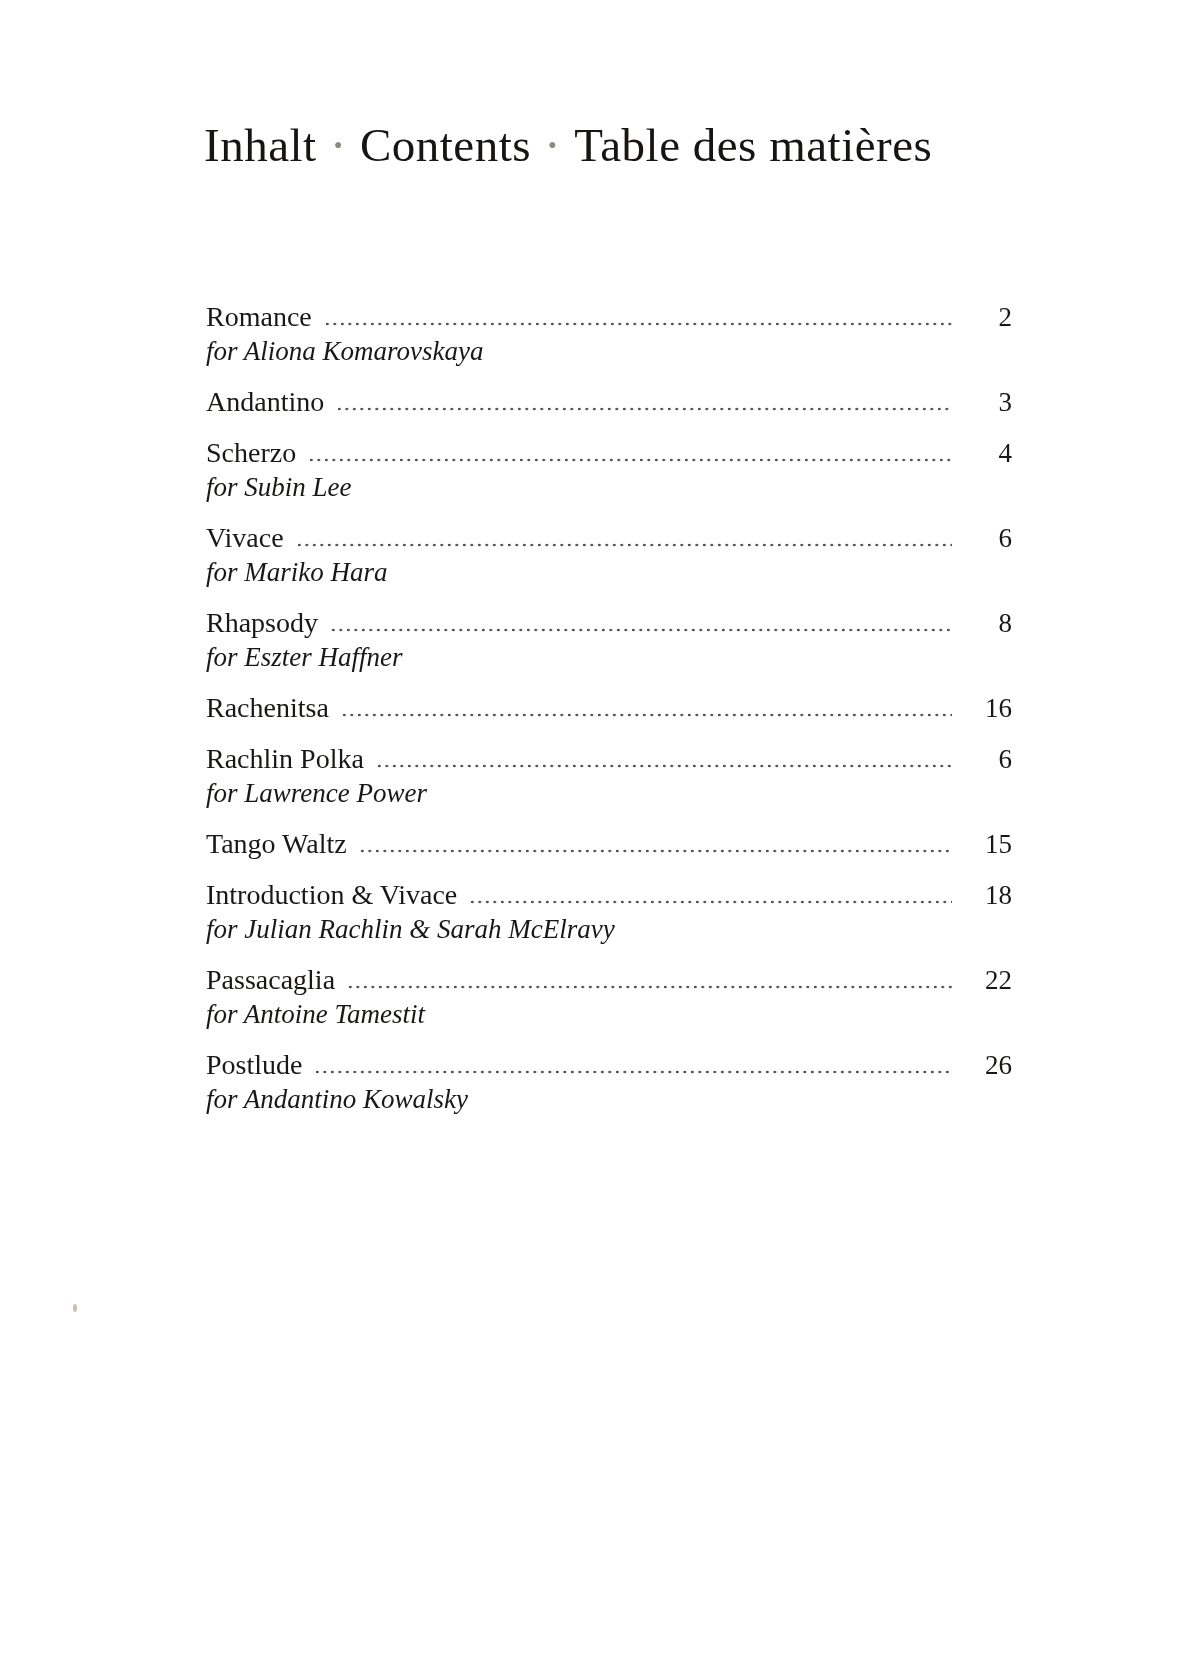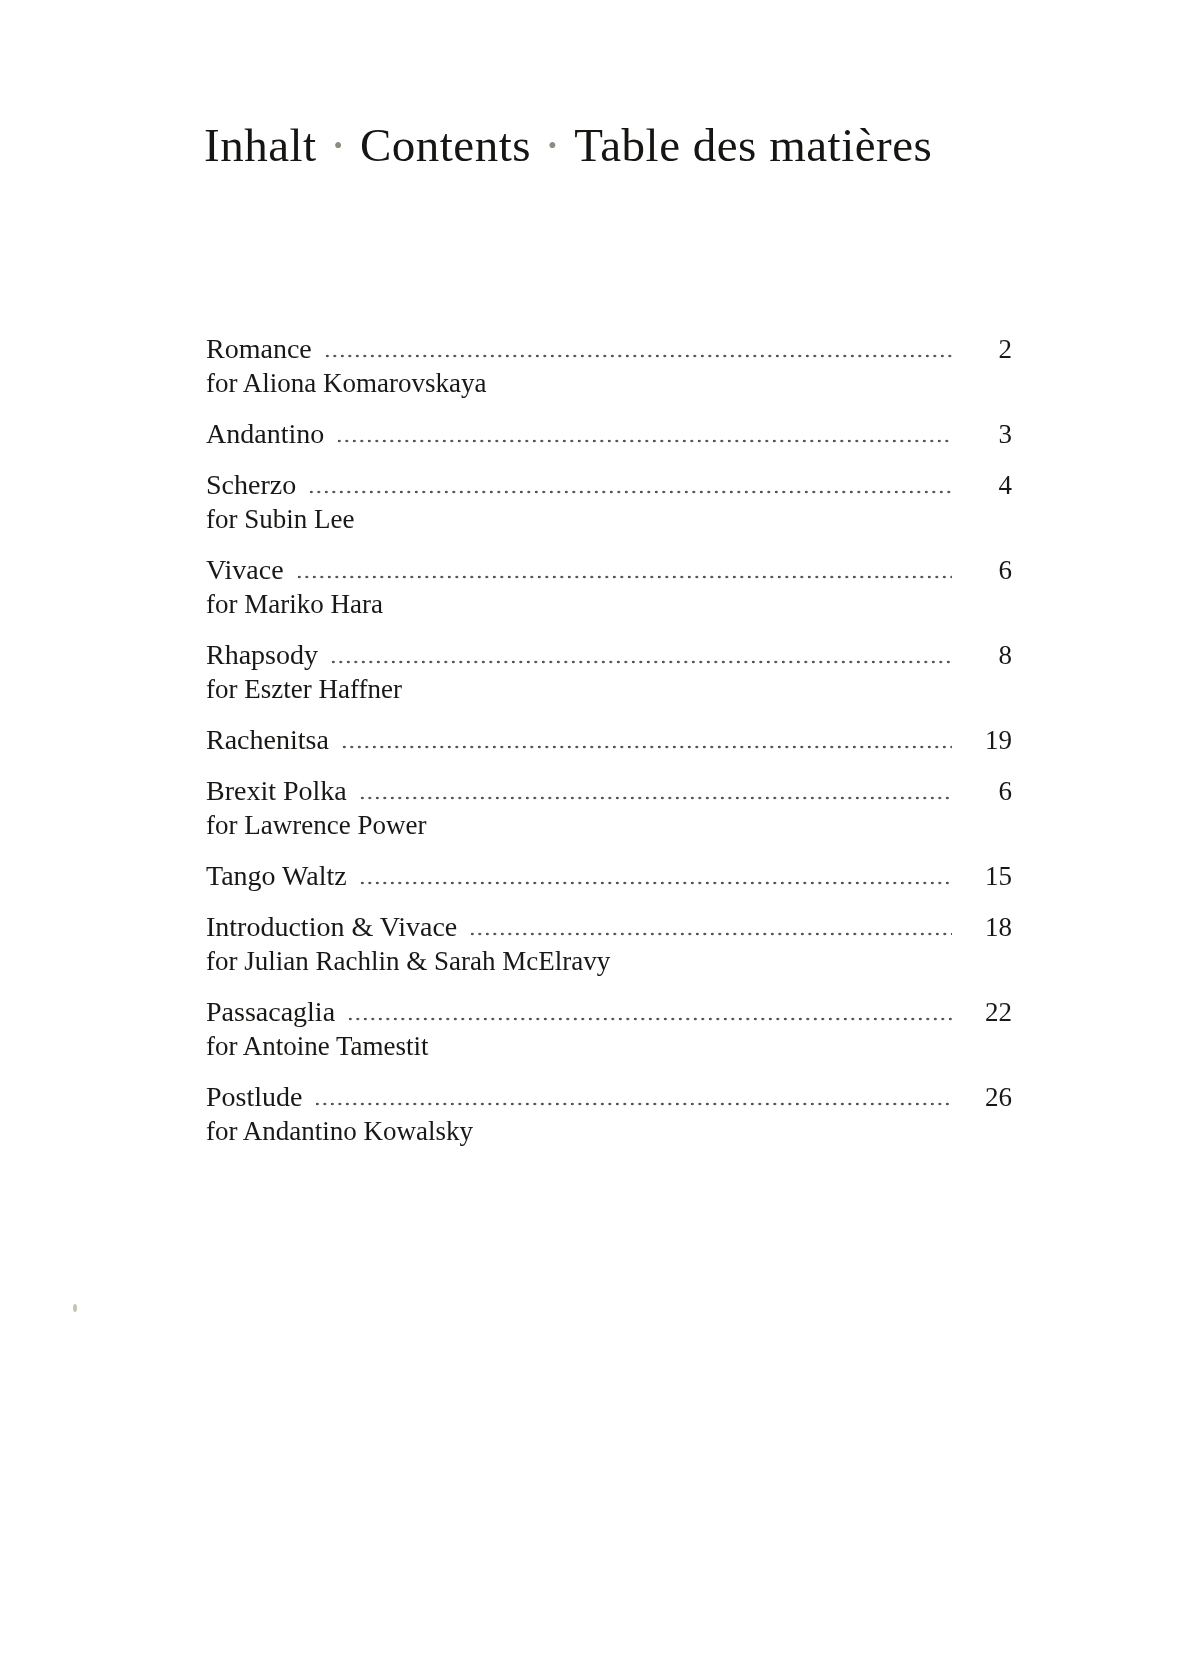--- a/index.html
+++ b/index.html
@@ -26,21 +26,20 @@
   .title .bullet {
     font-size: 25px;
     vertical-align: 7px;
     margin: 0 17px;
   }
   .toc {
     position: absolute;
     left: 206px;
     top: 300px;
     width: 806px;
-    margin-top: 32px;
   }
   .entry { margin-bottom: 17px; }
   .entry-line {
     display: flex;
     align-items: baseline;
     font-size: 28px;
     line-height: 34px;
   }
   .entry-title { white-space: nowrap; }
   .leader {
@@ -52,20 +51,21 @@
     background-repeat: repeat-x;
     background-position: left bottom;
   }
   .entry-page {
     min-width: 50px;
     text-align: right;
     font-size: 27px;
     white-space: nowrap;
   }
   .entry-dedication {
+    font-style: italic;
     font-size: 27px;
     line-height: 34px;
   }
   .ink-speck {
     position: absolute;
     left: 73px;
     top: 1304px;
     width: 4px;
     height: 8px;
     border-radius: 50%;
@@ -122,27 +122,27 @@
       <span class="leader"></span>
       <span class="entry-page">8</span>
     </div>
     <div class="entry-dedication">for Eszter Haffner</div>
   </div>
 
   <div class="entry">
     <div class="entry-line">
       <span class="entry-title">Rachenitsa</span>
       <span class="leader"></span>
-      <span class="entry-page">19</span>
+      <span class="entry-page">16</span>
     </div>
   </div>
 
   <div class="entry">
     <div class="entry-line">
-      <span class="entry-title">Brexit Polka</span>
+      <span class="entry-title">Rachlin Polka</span>
       <span class="leader"></span>
       <span class="entry-page">6</span>
     </div>
     <div class="entry-dedication">for Lawrence Power</div>
   </div>
 
   <div class="entry">
     <div class="entry-line">
       <span class="entry-title">Tango Waltz</span>
       <span class="leader"></span>

